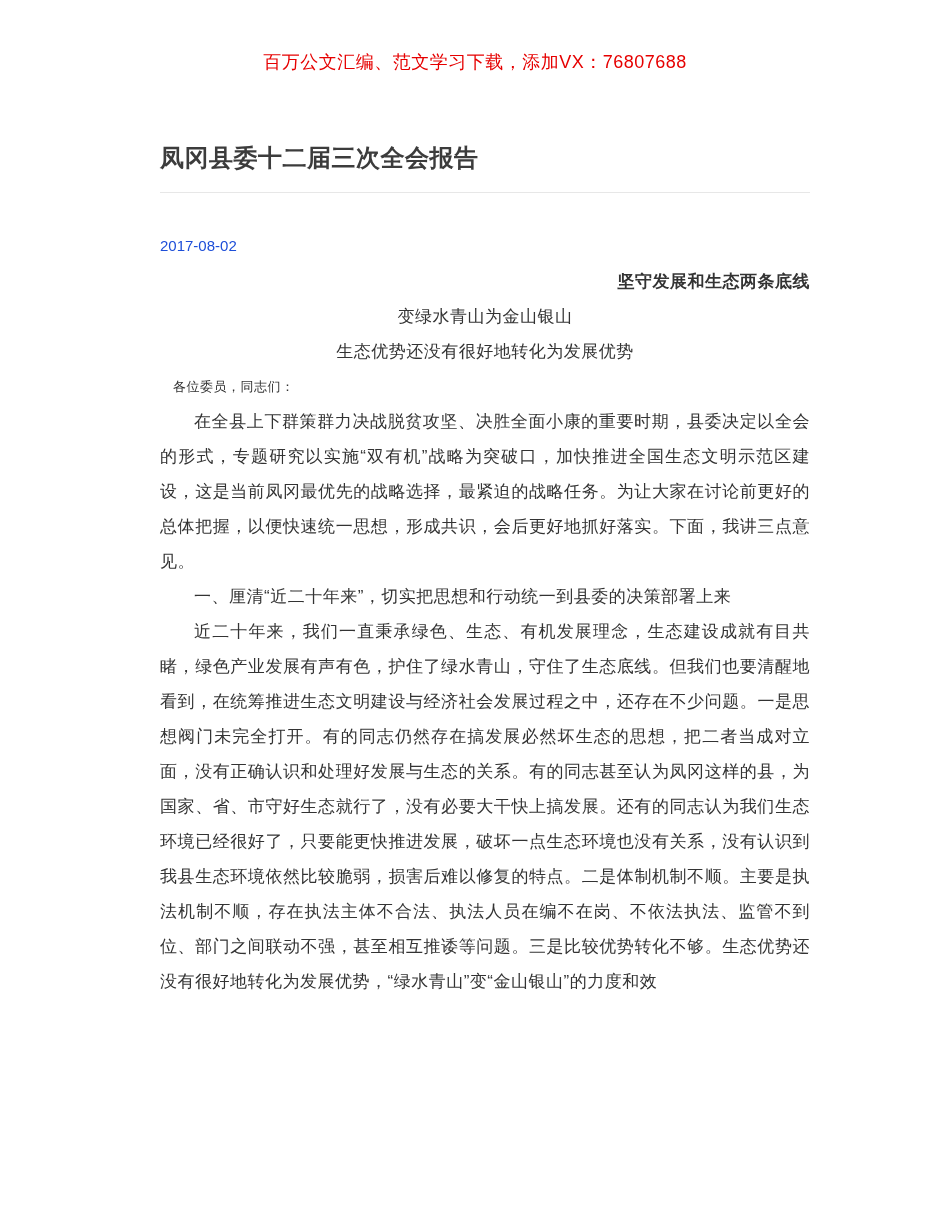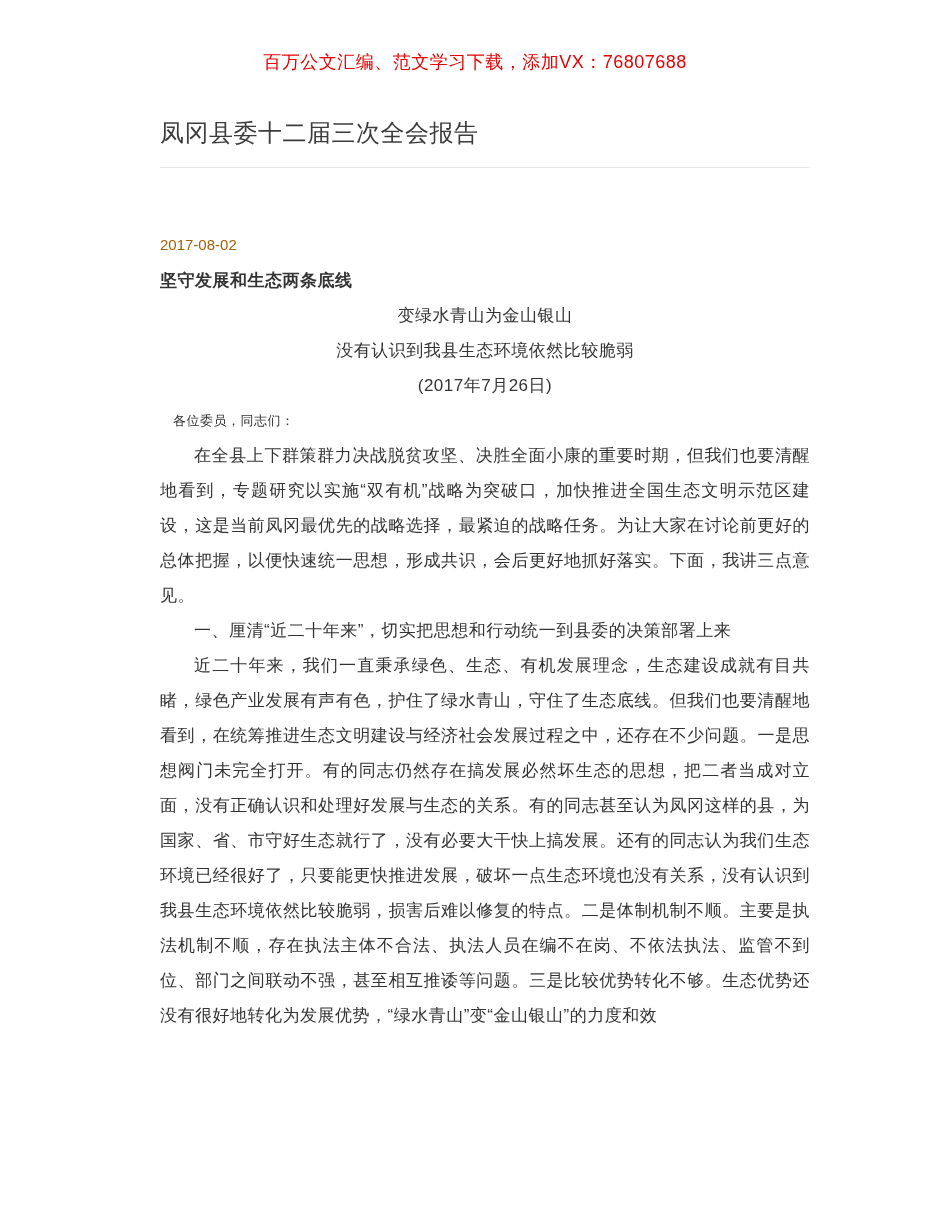--- a/index.html
+++ b/index.html
@@ -16,39 +16,40 @@
     text-align: center;
     font-size: 18px;
     letter-spacing: 0.5px;
     color: var(--banner-red, #e60000);
   }
   .content {
     margin-left: 160px;
     width: 650px;
   }
   .title {
-    margin-top: 43px;
+    margin-top: 68px;
     font-size: 24px;
-    font-weight: 400;
+    font-weight: 700;
     color: #3c3c3c;
     padding-bottom: 18px;
     border-bottom: 1px solid #e7e7e7;
     letter-spacing: 0.5px;
   }
   .date {
-    margin-top: 68px;
+    margin-top: 44px;
     font-size: 15px;
-    color: #a16207;
+    color: #1d4ed8;
   }
   .lead {
     margin-top: 10px;
     font-size: 17px;
     font-weight: bold;
     line-height: 35px;
     letter-spacing: 0.5px;
+    text-align: right;
   }
   .center-line {
     text-align: center;
     font-size: 17px;
     line-height: 35px;
     letter-spacing: 0.5px;
   }
   .salutation {
     font-size: 13px;
     line-height: 35px;
@@ -73,24 +74,23 @@
 
 <div class="content">
 
   <h1 class="title">凤冈县委十二届三次全会报告</h1>
 
   <div class="date">2017-08-02</div>
 
   <div class="lead">坚守发展和生态两条底线</div>
 
   <div class="center-line bold">变绿水青山为金山银山</div>
-  <div class="center-line bold">没有认识到我县生态环境依然比较脆弱</div>
-  <div class="center-line">(2017年7月26日)</div>
+  <div class="center-line bold">生态优势还没有很好地转化为发展优势</div>
 
   <div class="salutation">各位委员，同志们：</div>
 
-  <p class="para">在全县上下群策群力决战脱贫攻坚、决胜全面小康的重要时期，但我们也要清醒地看到，专题研究以实施“双有机”战略为突破口，加快推进全国生态文明示范区建设，这是当前凤冈最优先的战略选择，最紧迫的战略任务。为让大家在讨论前更好的总体把握，以便快速统一思想，形成共识，会后更好地抓好落实。下面，我讲三点意见。</p>
+  <p class="para">在全县上下群策群力决战脱贫攻坚、决胜全面小康的重要时期，县委决定以全会的形式，专题研究以实施“双有机”战略为突破口，加快推进全国生态文明示范区建设，这是当前凤冈最优先的战略选择，最紧迫的战略任务。为让大家在讨论前更好的总体把握，以便快速统一思想，形成共识，会后更好地抓好落实。下面，我讲三点意见。</p>
 
   <p class="para bold">一、厘清“近二十年来”，切实把思想和行动统一到县委的决策部署上来</p>
 
   <p class="para"><span>近二十年来，我们一直秉承绿色、生态、有机发展理念，生态建设成就有目共睹，绿色产业发展有声有色，护住了绿水青山，守住了生态底线。但我们也要清醒地看到，在统筹推进生态文明建设与经济社会发展过程之中，还存在不少问题。</span><span class="bold">一是思想阀门未完全打开。</span><span>有的同志仍然存在搞发展必然坏生态的思想，把二者当成对立面，没有正确认识和处理好发展与生态的关系。有的同志甚至认为凤冈这样的县，为国家、省、市守好生态就行了，没有必要大干快上搞发展。还有的同志认为我们生态环境已经很好了，只要能更快推进发展，破坏一点生态环境也没有关系，没有认识到我县生态环境依然比较脆弱，损害后难以修复的特点。</span><span class="bold">二是体制机制不顺。</span><span>主要是执法机制不顺，存在执法主体不合法、执法人员在编不在岗、不依法执法、监管不到位、部门之间联动不强，甚至相互推诿等问题。</span><span class="bold">三是比较优势转化不够。</span><span>生态优势还没有很好地转化为发展优势，“绿水青山”变“金山银山”的力度和效</span></p>
 
 </div>
 
 </body></html>

